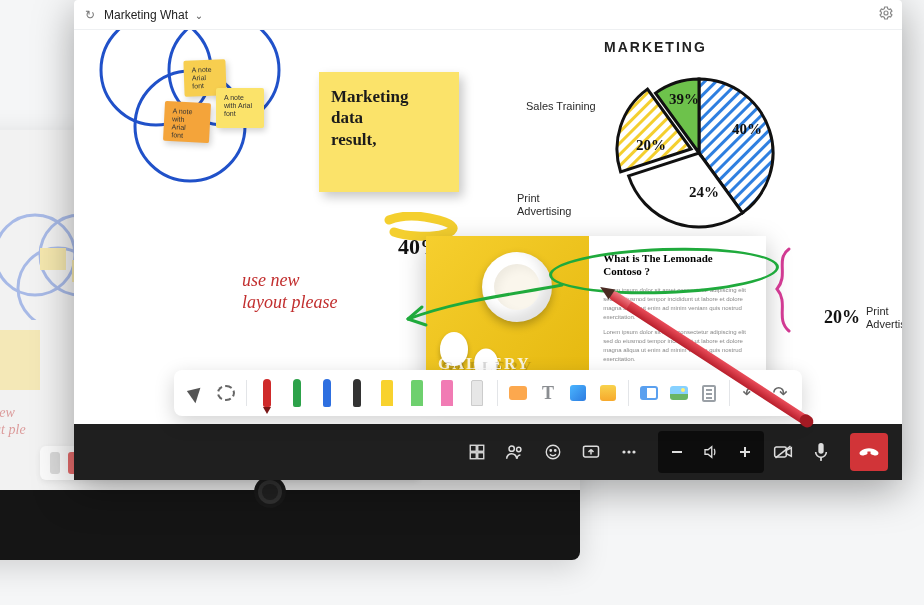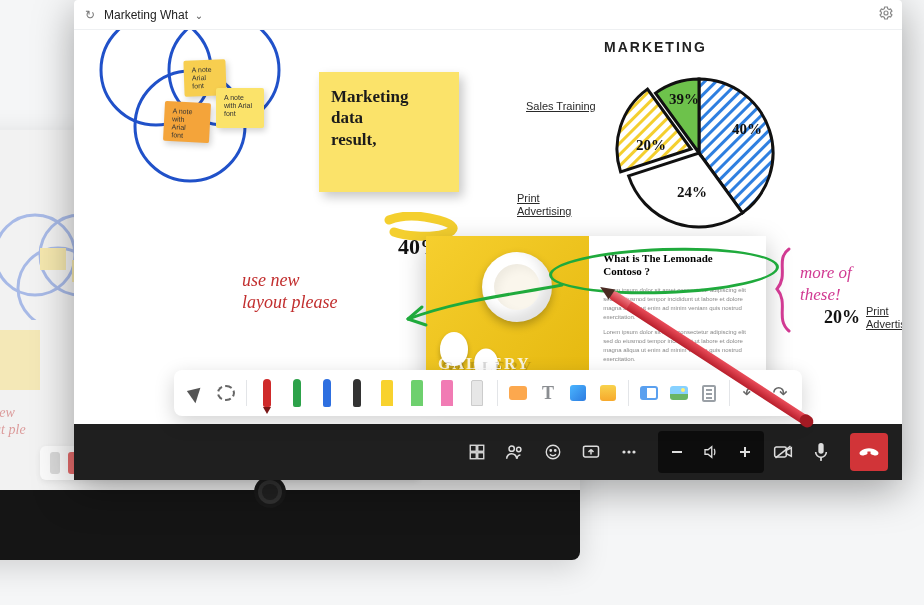--- a/index.html
+++ b/index.html
@@ -36,21 +36,21 @@
 
   .canvas { position:absolute; left:0; top:30px; right:0; bottom:56px; background:#fff; overflow:hidden;}
   
   .venn{position:absolute;left:10px;top:-22px;}
   .sticky{position:absolute;background:#fbe36a;border-radius:2px;box-shadow:2px 3px 6px rgba(0,0,0,.18);padding:6px 8px;font-size:7px;color:#333;line-height:1.15;}
   .bignote{position:absolute;left:245px;top:42px;width:140px;height:120px;background:#fbe36a;box-shadow:4px 5px 10px rgba(0,0,0,.22);padding:14px 12px;font:700 17px/1.25 "Segoe UI";color:#1b1b1b;}
   .pie-wrap{position:absolute;left:530px;top:10px;}
   .pie-title{font:600 14px/1 "Segoe UI", Arial; letter-spacing:2px; color:#222;}
   .hand{font-family:"Segoe Script","Comic Sans MS",cursive;}
   .seg-label{font:600 15px/1 "Segoe Script",cursive; color:#111; position:absolute;}
-  .small-label{font:11px/1.2 "Segoe UI",Arial; color:#2a2a2a; position:absolute;text-decoration:underline;}
+  .small-label{font:11px/1.2 "Segoe UI",Arial; color:#2a2a2a; position:absolute;}
 
   .annot-red{position:absolute; color:#c22f2f; font:italic 18px/1.2 "Segoe Script",cursive;}
   .annot-pink{position:absolute; color:#d13a92; font:italic 17px/1.3 "Segoe Script",cursive;}
   .annot-black{position:absolute; color:#111; font:600 18px/1 "Segoe Script",cursive;}
 
   .doc-card{position:absolute;left:352px;top:206px;width:340px;height:150px;background:#fff;box-shadow:0 8px 24px rgba(0,0,0,.25);display:flex;}
   .doc-left{width:48%;background:linear-gradient(135deg,#f6cf2e,#e5b80f);position:relative;overflow:hidden;}
   .cup{position:absolute;left:56px;top:16px;width:70px;height:70px;border-radius:50%;background:#fff;box-shadow:inset -8px -8px 14px rgba(0,0,0,.12), 0 4px 8px rgba(0,0,0,.25);}
   .cup:before{content:"";position:absolute;left:12px;top:12px;width:46px;height:46px;border-radius:50%;background:#faf6ec;box-shadow:inset 4px 4px 10px rgba(0,0,0,.05);}
   .egg{position:absolute;width:28px;height:34px;background:#fff;border-radius:50% 50% 48% 48%;box-shadow:0 3px 5px rgba(0,0,0,.25);}
@@ -210,21 +210,21 @@
 
           <g transform="translate(-8,-4)">
               <path d="M0 0 L-70.4 22.9 A74 74 0 0 1 -43.5 -59.9 Z" fill="url(#hatchY)" stroke="#111" stroke-width="3"></path>
             </g>
 
           <path d="M0 0 L-43.5 -59.9 A74 74 0 0 1 0 -74 Z" fill="#6dc24b" stroke="#111" stroke-width="3"></path>
         </g>
       </svg>
       <span class="seg-label" style="left:65px;top:52px;">39%</span>
       <span class="seg-label" style="left:128px;top:82px;">40%</span>
-      <span class="seg-label" style="left:73px;top:145px;">24%</span>
+      <span class="seg-label" style="left:85px;top:145px;">24%</span>
       <span class="seg-label" style="left:32px;top:98px;">20%</span>
     </div>
     <div class="small-label" style="left:452px;top:70px;">Sales Training</div>
     <div class="small-label" style="left:443px;top:162px;white-space:pre-line;">Print
 Advertising</div>
 
     <svg class="yellow-40" width="100" height="60">
       <path d="M5 8 C20 2 40 4 55 8 C70 12 75 18 60 22 C45 26 20 24 10 20" fill="none" stroke="#f4cf2e" stroke-width="9" stroke-linecap="round"></path>
       <text x="14" y="42" class="hand" font-size="22" font-weight="700" fill="#111">40%</text>
     </svg>
@@ -248,22 +248,20 @@
     <svg class="green-arrow" width="180" height="70">
       <path d="M172 10 C120 20 70 25 18 44" fill="none" stroke="#1faa3c" stroke-width="3" stroke-linecap="round"></path>
       <path d="M18 44 l14 -12 M18 44 l18 6" fill="none" stroke="#1faa3c" stroke-width="3" stroke-linecap="round"></path>
     </svg>
 
     <div class="annot-red" style="left:168px;top:240px;white-space:pre-line;">use new
 layout please</div>
     <svg style="position:absolute;left:695px;top:215px;" width="30" height="90">
       <path d="M20 4 C6 14 20 30 8 44 C20 58 6 74 20 86" fill="none" stroke="#d13a92" stroke-width="3" stroke-linecap="round"></path>
     </svg>
-    <div class="annot-pink" style="left:726px;top:232px;white-space:pre-line;">more of
-these!</div>
     <div class="annot-black" style="left:750px;top:278px;">20%</div>
     <div class="small-label" style="left:792px;top:275px;white-space:pre-line;">Print
 Advertising</div>
   </div>
 
   <div class="wb-toolbar">
     <div class="tool">
         <span class="pointer-ico"></span>
       </div>
     <div class="tool">

